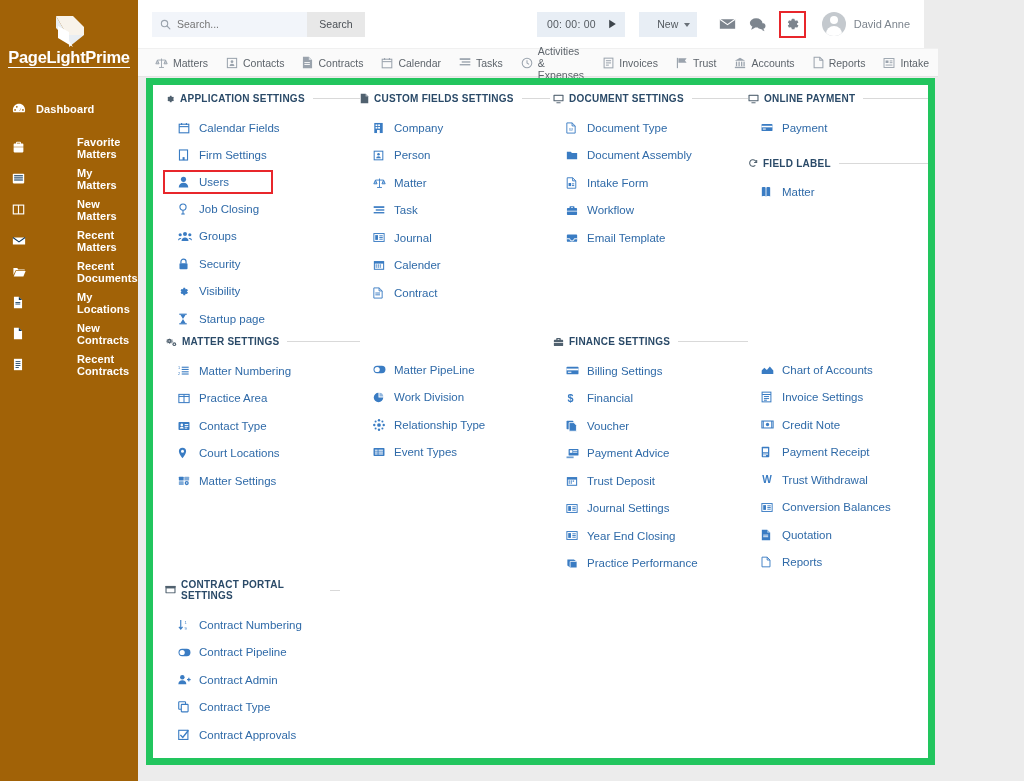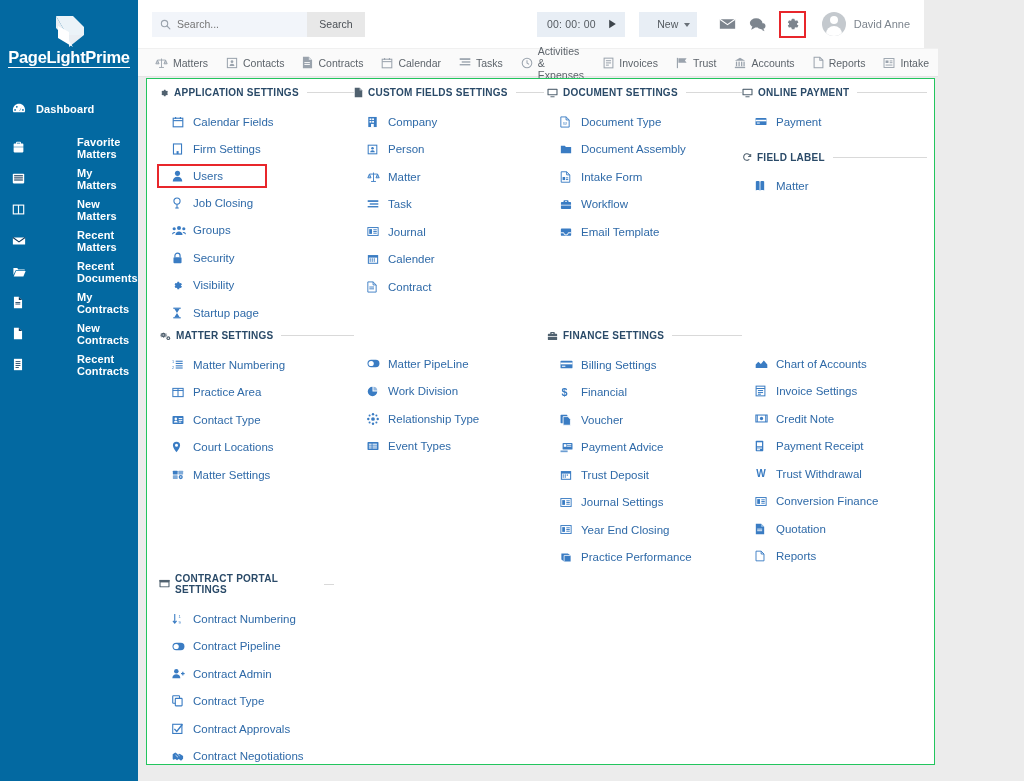--- a/index.html
+++ b/index.html
@@ -8,21 +8,21 @@
     font-family: "Liberation Sans", sans-serif;
     background: #ececec;
     overflow: hidden;
   }
   #app { position: relative; width: 1024px; height: 781px; }
 
   
   .sidebar {
     position: absolute; left: 0; top: 0;
     width: 138px; height: 781px;
-    background: #0369a1;
+    background: #a16207;
     color: #fff;
   }
   .logo-wrap {
     height: 78px;
     display: flex; flex-direction: column;
     align-items: center; justify-content: center;
     padding-top: 4px;
   }
   .logo-mark { width: 46px; height: 34px; margin-bottom: 1px; }
   .logo-text {
@@ -158,21 +158,21 @@
     cursor: pointer;
   }
   .tab-icon { color: #9aa3ad; display: flex; margin-right: 5px; }
   .tab-label { font-size: 10.5px; color: #5d646b; }
 
   
   .panel {
     position: absolute; left: 8px; top: 78px;
     width: 789px; height: 687px;
     background: #ffffff;
-    border: 1px solid #22c55e;
+    border: 7px solid #22c55e;
     overflow: hidden;
   }
 
   .sec-head {
     display: flex; align-items: center;
     font-size: 10px; font-weight: 700;
     color: #2a4a68; letter-spacing: 0.25px;
     text-transform: uppercase;
     margin-bottom: 10px;
   }
@@ -300,21 +300,21 @@
 
       <div class="nav-item" style="margin-bottom:2px;">
         <span class="nav-icon">
           <svg width="12" height="13" viewBox="0 0 14 16" fill="#fff">
               <path d="M2 1h6l4 4v10H2z"></path>
               <path d="M8 1v4h4" fill="#0d3557"></path>
               <rect x="3.8" y="7.4" width="6" height="1" fill="#0d3557"></rect>
               <rect x="3.8" y="9.4" width="6" height="1" fill="#0d3557"></rect>
             </svg>
         </span>
-        <span class="nav-label">My Contracts</span>
+        <span class="nav-label">My Locations</span>
         <span class="nav-chev">‹</span>
       </div>
 
       <div class="nav-item" style="margin-bottom:2px;">
         <span class="nav-icon">
           <svg width="12" height="13" viewBox="0 0 14 16" fill="#fff">
               <path d="M2 1h6l4 4v10H2z"></path>
               <path d="M8 1v4h4" fill="#0d3557"></path>
             </svg>
         </span>
@@ -1134,21 +1134,21 @@
         <div class="item">
           <span class="item-icon">
             <svg width="12" height="11" viewBox="0 0 14 12" fill="none" stroke="#3a7cc3" stroke-width="1.1">
                 <rect x="1" y="1.4" width="12" height="9.2"></rect>
                 <rect x="2.6" y="3.2" width="3.2" height="5.6" fill="#3a7cc3" stroke="none"></rect>
                 <line x1="7.4" y1="4" x2="11.4" y2="4"></line>
                 <line x1="7.4" y1="6" x2="11.4" y2="6"></line>
                 <line x1="7.4" y1="8" x2="11.4" y2="8"></line>
               </svg>
           </span>
-          <span class="item-label">Conversion Finance</span>
+          <span class="item-label">Conversion Balances</span>
         </div>
 
         <div class="item">
           <span class="item-icon">
             <svg width="10" height="12" viewBox="0 0 12 14" fill="#3a7cc3">
                 <path d="M1 .8h6.4L11 4.4V13.2H1z"></path>
                 <path d="M7.4.8v3.6H11" fill="#9dc3e6"></path>
                 <rect x="2.6" y="6.6" width="6" height="1" fill="#fff"></rect>
                 <rect x="2.6" y="8.6" width="6" height="1" fill="#fff"></rect>
               </svg>

